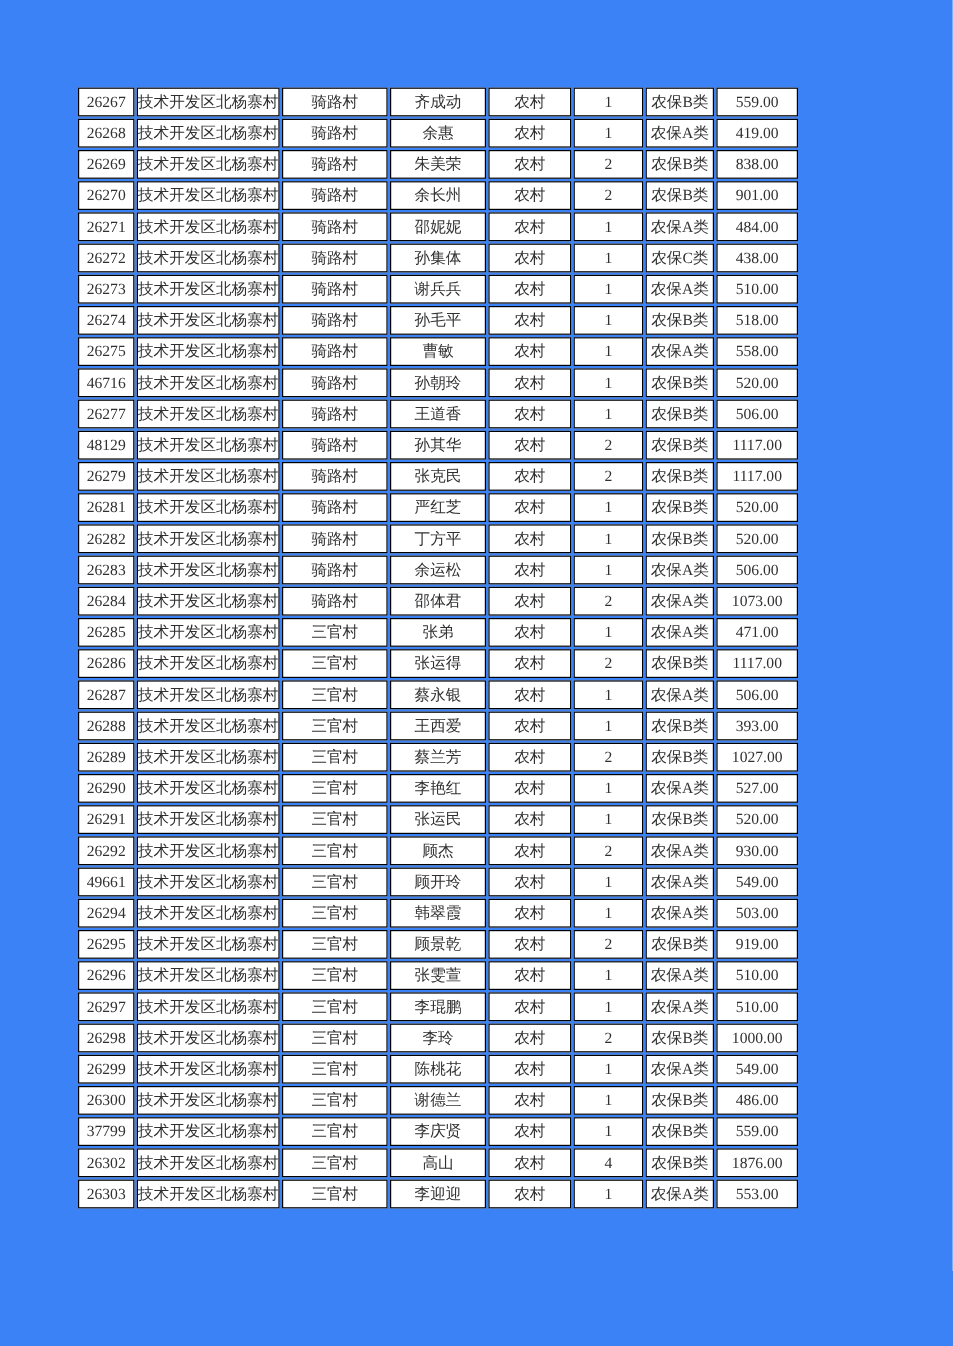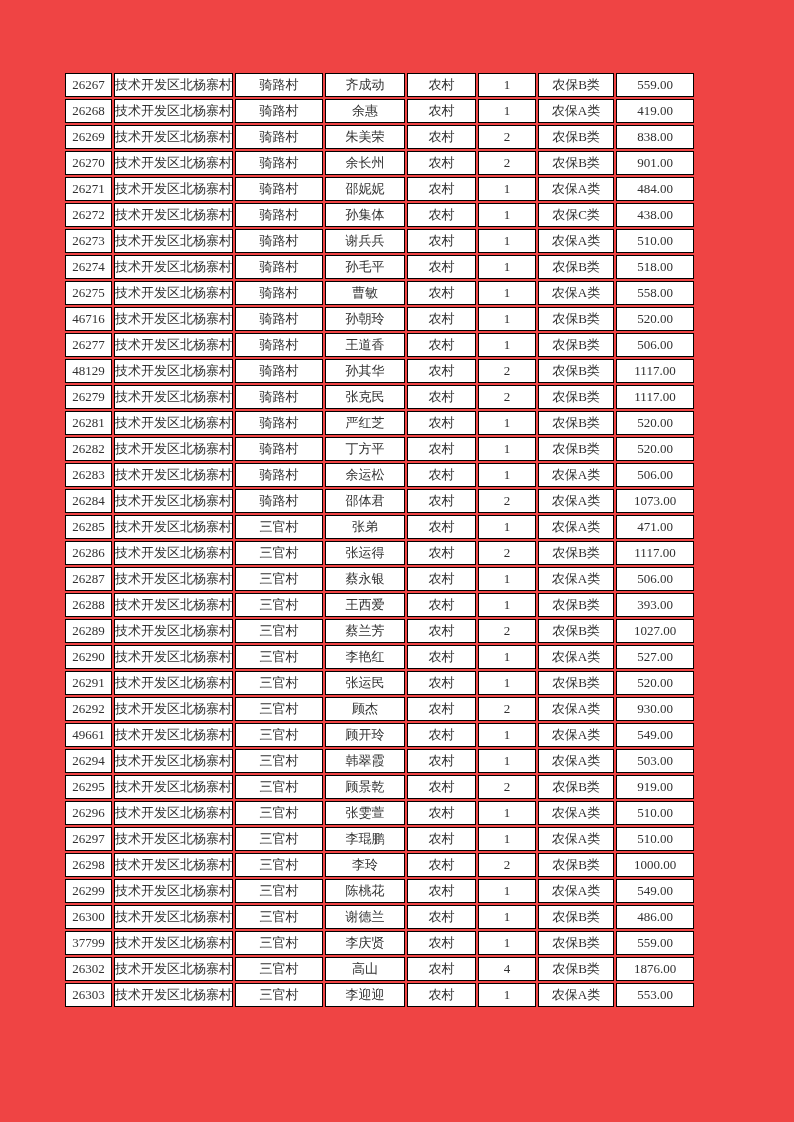--- a/index.html
+++ b/index.html
@@ -5,21 +5,21 @@
   html, body {
     margin: 0;
     padding: 0;
     background: #ffffff;
     font-family: "Liberation Serif", "DejaVu Serif", serif;
   }
   .page {
     position: relative;
     width: 794px;
     height: 1122px;
-    background: #ef4444;
+    background: #3b82f6;
     overflow: hidden;
   }
   table.grid {
     position: absolute;
     left: 63px;
     top: 71px;
     border-collapse: separate;
     border-spacing: 2px;
     table-layout: fixed;
   }
@@ -35,22 +35,22 @@
     color: #303030;
     background: #ffffff;
     overflow: hidden;
   }
   td.c0 { width: 47px; }
   td.c1 { width: 97px; }
   td.c2 { width: 88px; }
   td.c3 { width: 80px; }
   td.c4 { width: 69px; }
   td.c5 { width: 58px; }
-  td.c6 { width: 76px; }
-  td.c7 { width: 78px; }
+  td.c6 { width: 57px; }
+  td.c7 { width: 68px; }
   .clipwrap {
     width: 100%;
     height: 22px;
     display: flex;
     justify-content: center;
     align-items: center;
     overflow: hidden;
   }
   .clip {
     flex: none;

